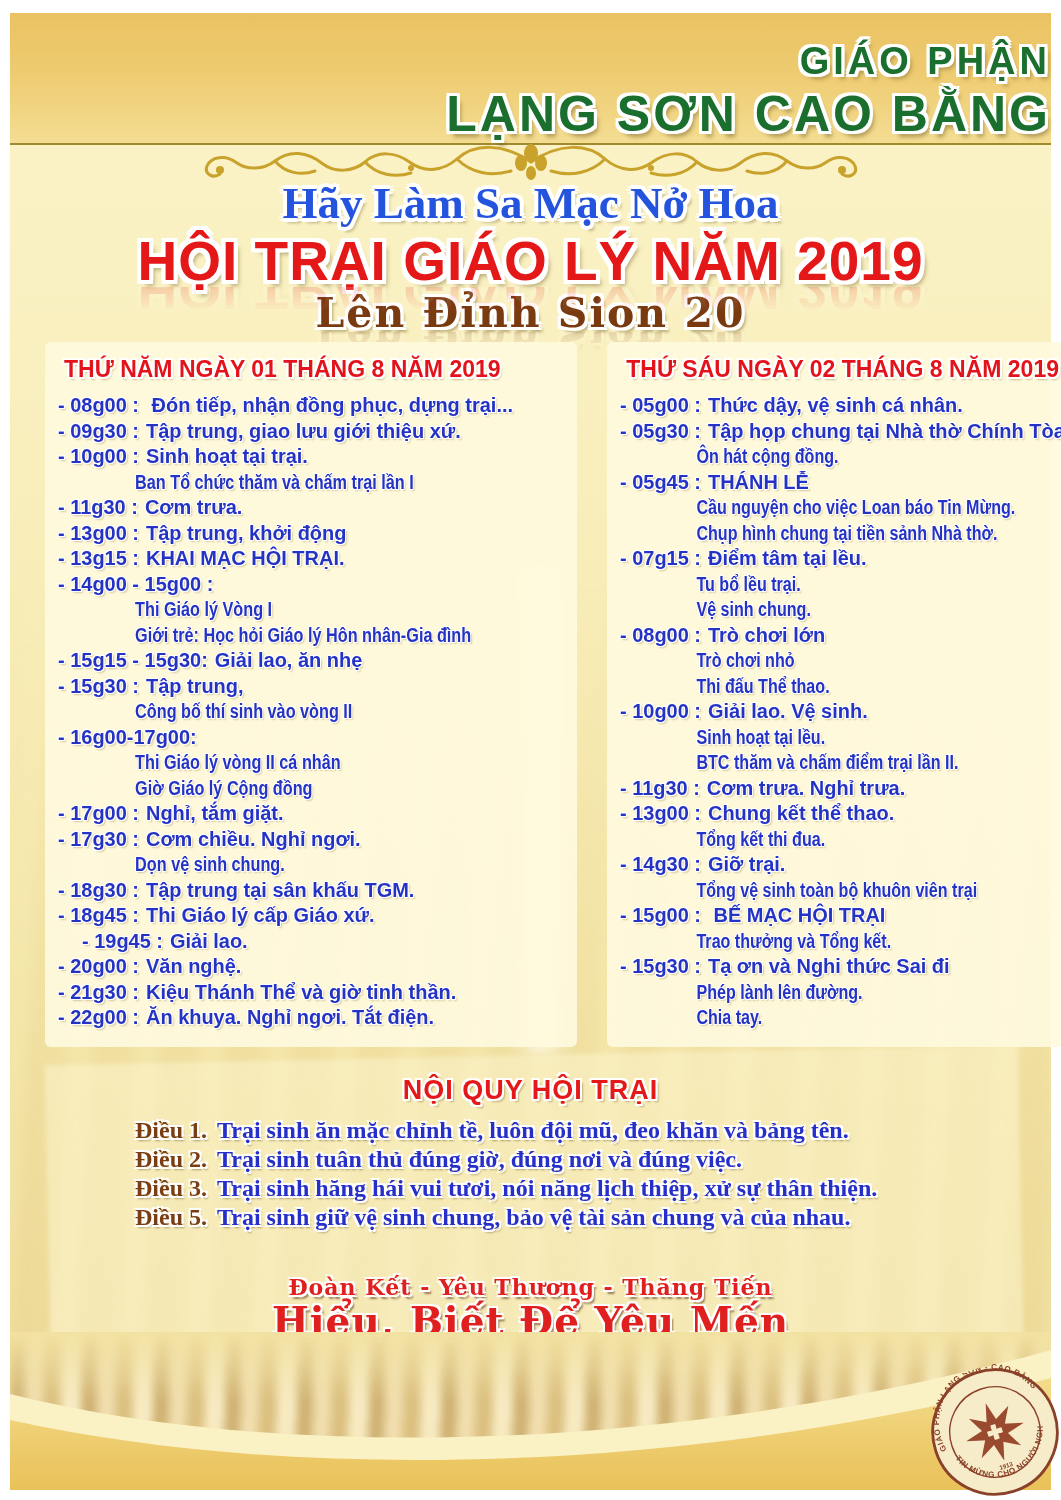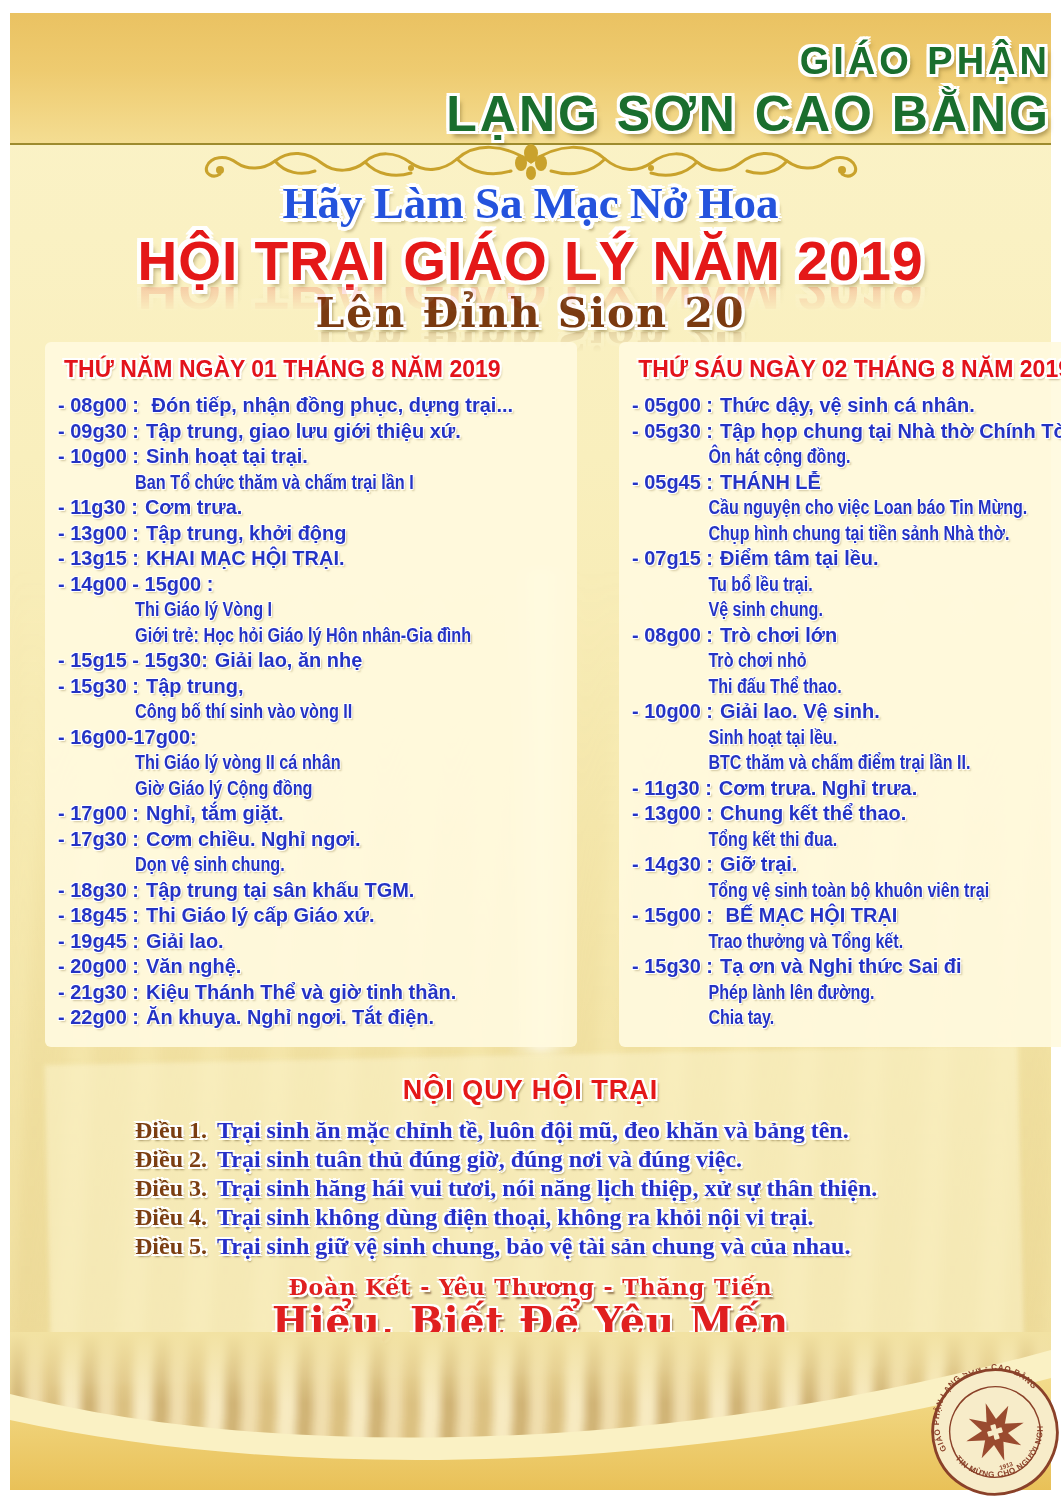--- a/index.html
+++ b/index.html
@@ -38,21 +38,21 @@
   .mirror{transform:scaleY(-1);opacity:.18;height:30px;overflow:hidden;margin-top:-2px;
       -webkit-mask-image:linear-gradient(0deg,rgba(0,0,0,.9),transparent 85%);
       mask-image:linear-gradient(0deg,rgba(0,0,0,.9),transparent 85%);}
   .tagline{margin-top:-24px;font-family:"DejaVu Serif",serif;font-weight:bold;font-size:41px;color:#7a3a10;letter-spacing:2px;
       text-shadow:-3px -3px 0 #fff,3px -3px 0 #fff,-3px 3px 0 #fff,3px 3px 0 #fff,-3px 0 0 #fff,3px 0 0 #fff,0 -3px 0 #fff,0 3px 0 #fff,4px 5px 3px rgba(120,100,40,.5);}
   .mirror2{transform:scaleY(-1);opacity:.16;height:24px;overflow:hidden;margin-top:-2px;
       -webkit-mask-image:linear-gradient(0deg,rgba(0,0,0,.9),transparent 85%);
       mask-image:linear-gradient(0deg,rgba(0,0,0,.9),transparent 85%);}
 
   
-  .columns{position:absolute;top:329px;left:35px;right:30px;display:flex;gap:42px;}
+  .columns{position:absolute;top:329px;left:35px;right:30px;display:flex;gap:30px;}
   .panel{flex:1;background:rgba(255,250,222,.92);border-radius:6px;padding:12px 10px 16px 13px;min-height:672px;}
   .day-title{font-size:23px;font-weight:bold;color:#e3131b;margin:2px 0 10px 6px;white-space:nowrap;
       text-shadow:-2px -2px 0 #fff,2px -2px 0 #fff,-2px 2px 0 #fff,2px 2px 0 #fff,2px 3px 2px rgba(120,100,40,.4);}
   .sched-line{font-size:20px;font-weight:bold;color:#2433c4;line-height:25.5px;white-space:nowrap;transform-origin:left center;
       text-shadow:-1px -1px 0 rgba(255,255,255,.95),1px -1px 0 rgba(255,255,255,.95),-1px 1px 0 rgba(255,255,255,.95),1px 1px 0 rgba(255,255,255,.95),2px 2px 2px rgba(130,110,50,.35);}
   .sched-line .t{padding-right:7px;}
   .sched-line .t:empty{padding-right:0;}
   .sched-line.indent{padding-left:95px;}
 
   
@@ -168,21 +168,21 @@
             <div class="sched-line fit" style="transform: scaleX(0.998035);"><span class="t">- 17g00 :</span><span>Nghỉ, tắm giặt.</span></div>
 
             <div class="sched-line fit" style="transform: scaleX(0.998035);"><span class="t">- 17g30 :</span><span>Cơm chiều. Nghỉ ngơi.</span></div>
 
             <div class="sched-line fit indent" style="transform: scaleX(0.811395);"><span class="t"></span><span>Dọn vệ sinh chung.</span></div>
 
             <div class="sched-line fit" style="transform: scaleX(0.998035);"><span class="t">- 18g30 :</span><span>Tập trung tại sân khấu TGM.</span></div>
 
             <div class="sched-line fit" style="transform: scaleX(0.998035);"><span class="t">- 18g45 :</span><span>Thi Giáo lý cấp Giáo xứ.</span></div>
 
-            <div class="sched-line fit" style="transform: scaleX(0.998035);"><span class="t">- 19g45 :</span><span>Giải lao.</span></div>
+            <div class="sched-line fit" style="transform: scaleX(0.998035); margin-left: 24px;"><span class="t">- 19g45 :</span><span>Giải lao.</span></div>
 
             <div class="sched-line fit" style="transform: scaleX(0.998035);"><span class="t">- 20g00 :</span><span>Văn nghệ.</span></div>
 
             <div class="sched-line fit" style="transform: scaleX(0.998035);"><span class="t">- 21g30 :</span><span>Kiệu Thánh Thể và giờ tinh thần.</span></div>
 
             <div class="sched-line fit" style="transform: scaleX(0.998035);"><span class="t">- 22g00 :</span><span>Ăn khuya. Nghỉ ngơi. Tắt điện.</span></div>
           </div>
       </section>
       <section class="panel">
         <h3 class="day-title" style="margin:2px 0 10px 6px;">THỨ SÁU NGÀY 02 THÁNG 8 NĂM 2019</h3>
@@ -244,21 +244,20 @@
     <div class="rules">
       <div class="rules-title">NỘI QUY HỘI TRẠI</div>
       <div class="rules-list">
 
           <div class="rule-line fit"><span class="no">Điều 1.</span><span class="tx">Trại sinh ăn mặc chỉnh tề, luôn đội mũ, đeo khăn và bảng tên.</span></div>
 
           <div class="rule-line fit"><span class="no">Điều 2.</span><span class="tx">Trại sinh tuân thủ đúng giờ,  đúng nơi và đúng việc.</span></div>
 
           <div class="rule-line fit"><span class="no">Điều 3.</span><span class="tx">Trại sinh hăng hái vui tươi, nói năng lịch thiệp, xử sự thân thiện.</span></div>
 
-          <div class="rule-line fit"><span class="no">Điều 4.</span><span class="tx">Trại sinh không dùng điện thoại, không ra khỏi nội vi trại.</span></div>
 
           <div class="rule-line fit"><span class="no">Điều 5.</span><span class="tx">Trại sinh giữ vệ sinh chung, bảo vệ tài sản chung và của nhau.</span></div>
         </div>
     </div>
 
     <div class="slogan">
       <div class="slogan-l1">Đoàn Kết - Yêu Thương - Thăng Tiến</div>
       <div class="slogan-l2">Hiểu, Biết Để Yêu Mến</div>
     </div>
 

